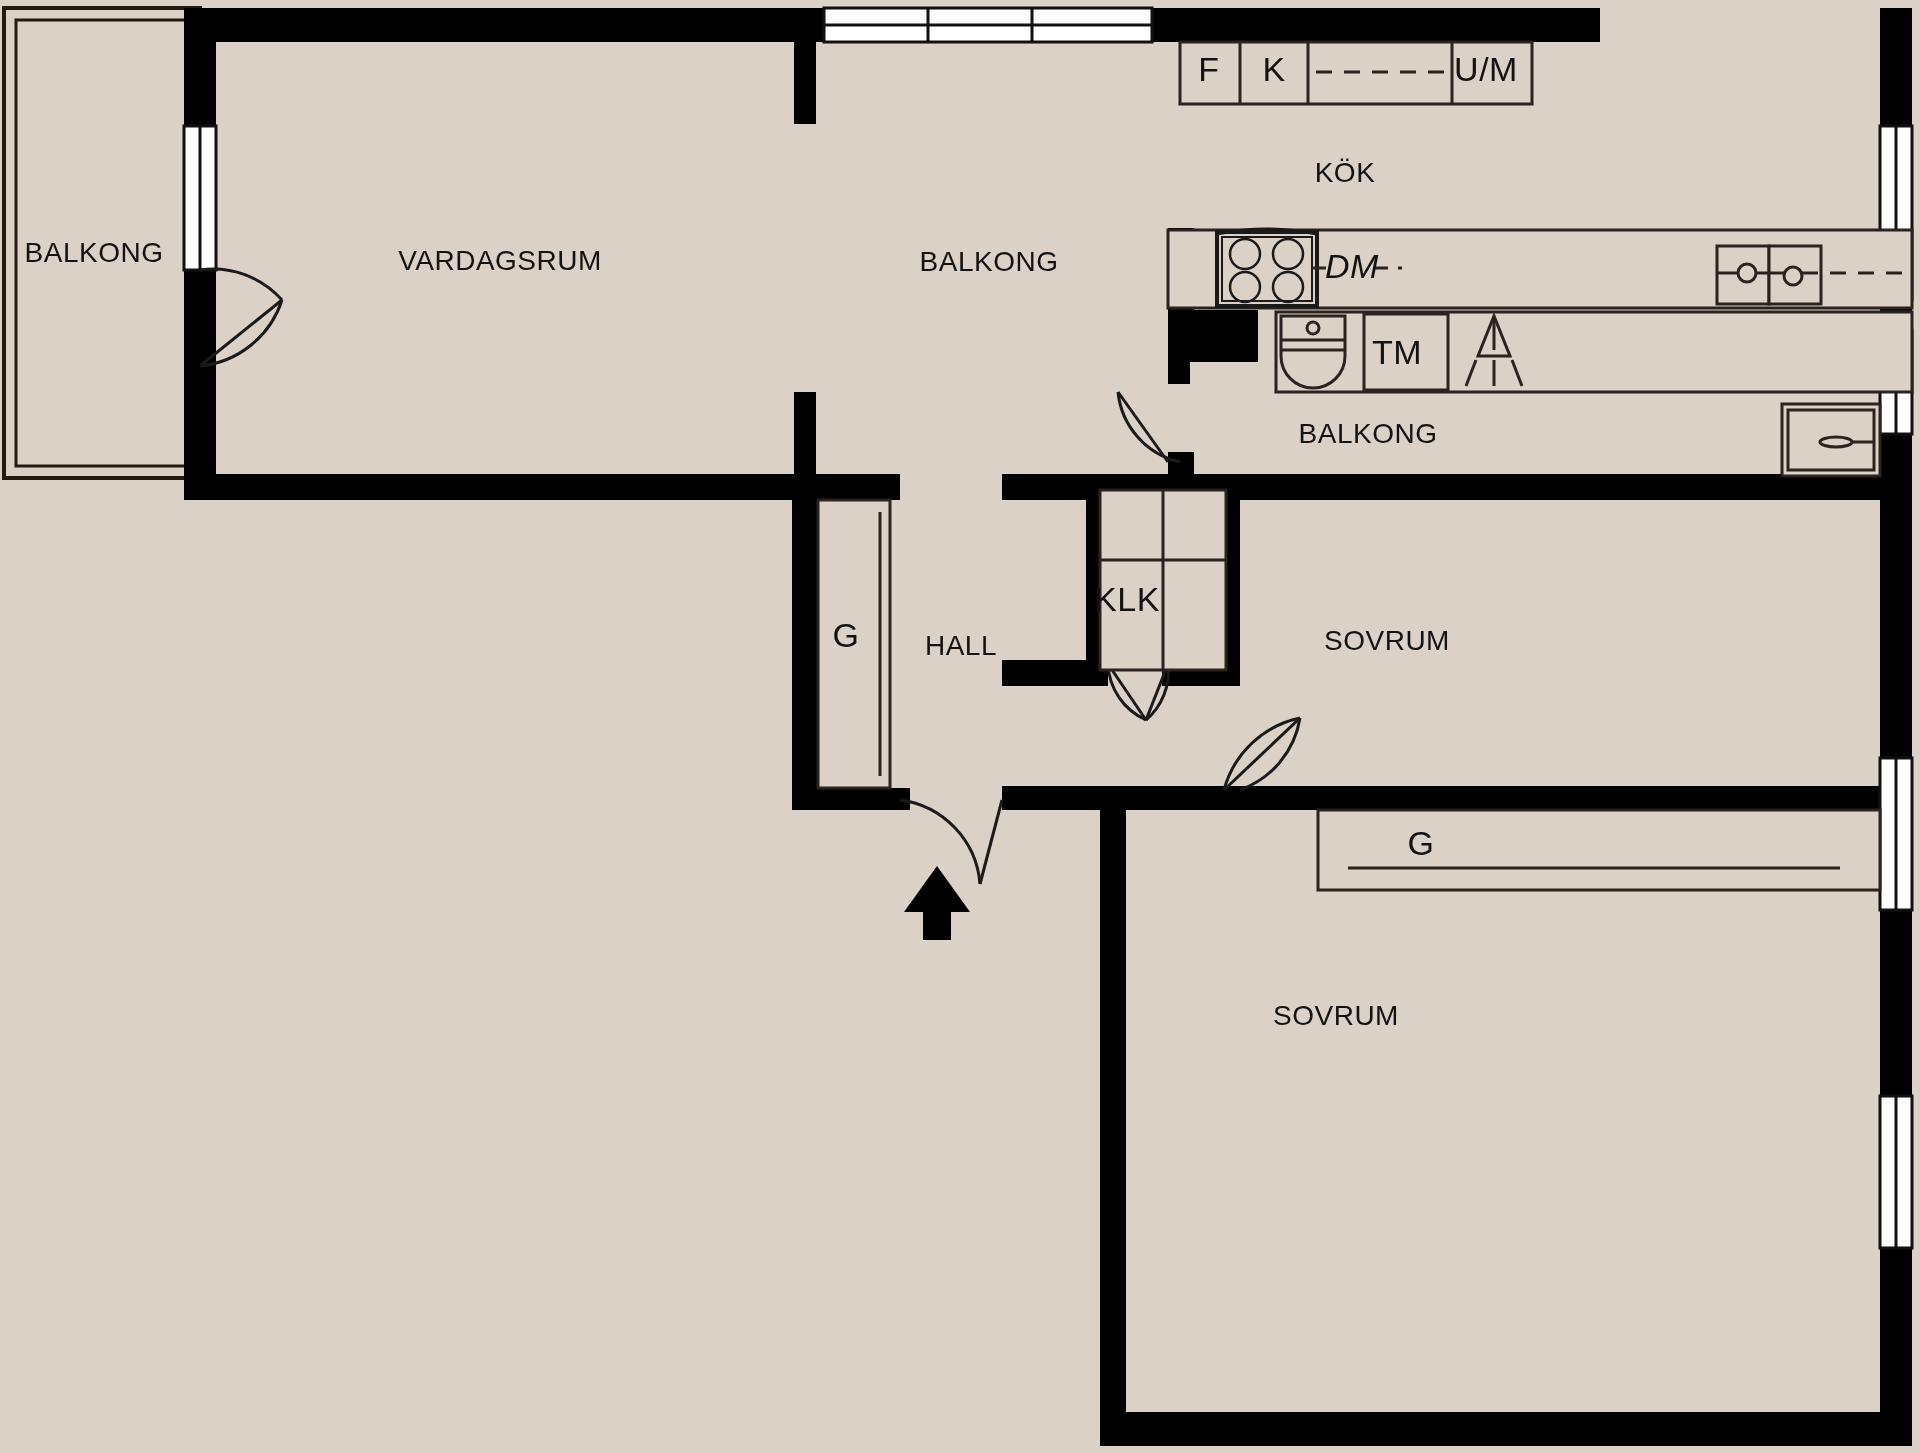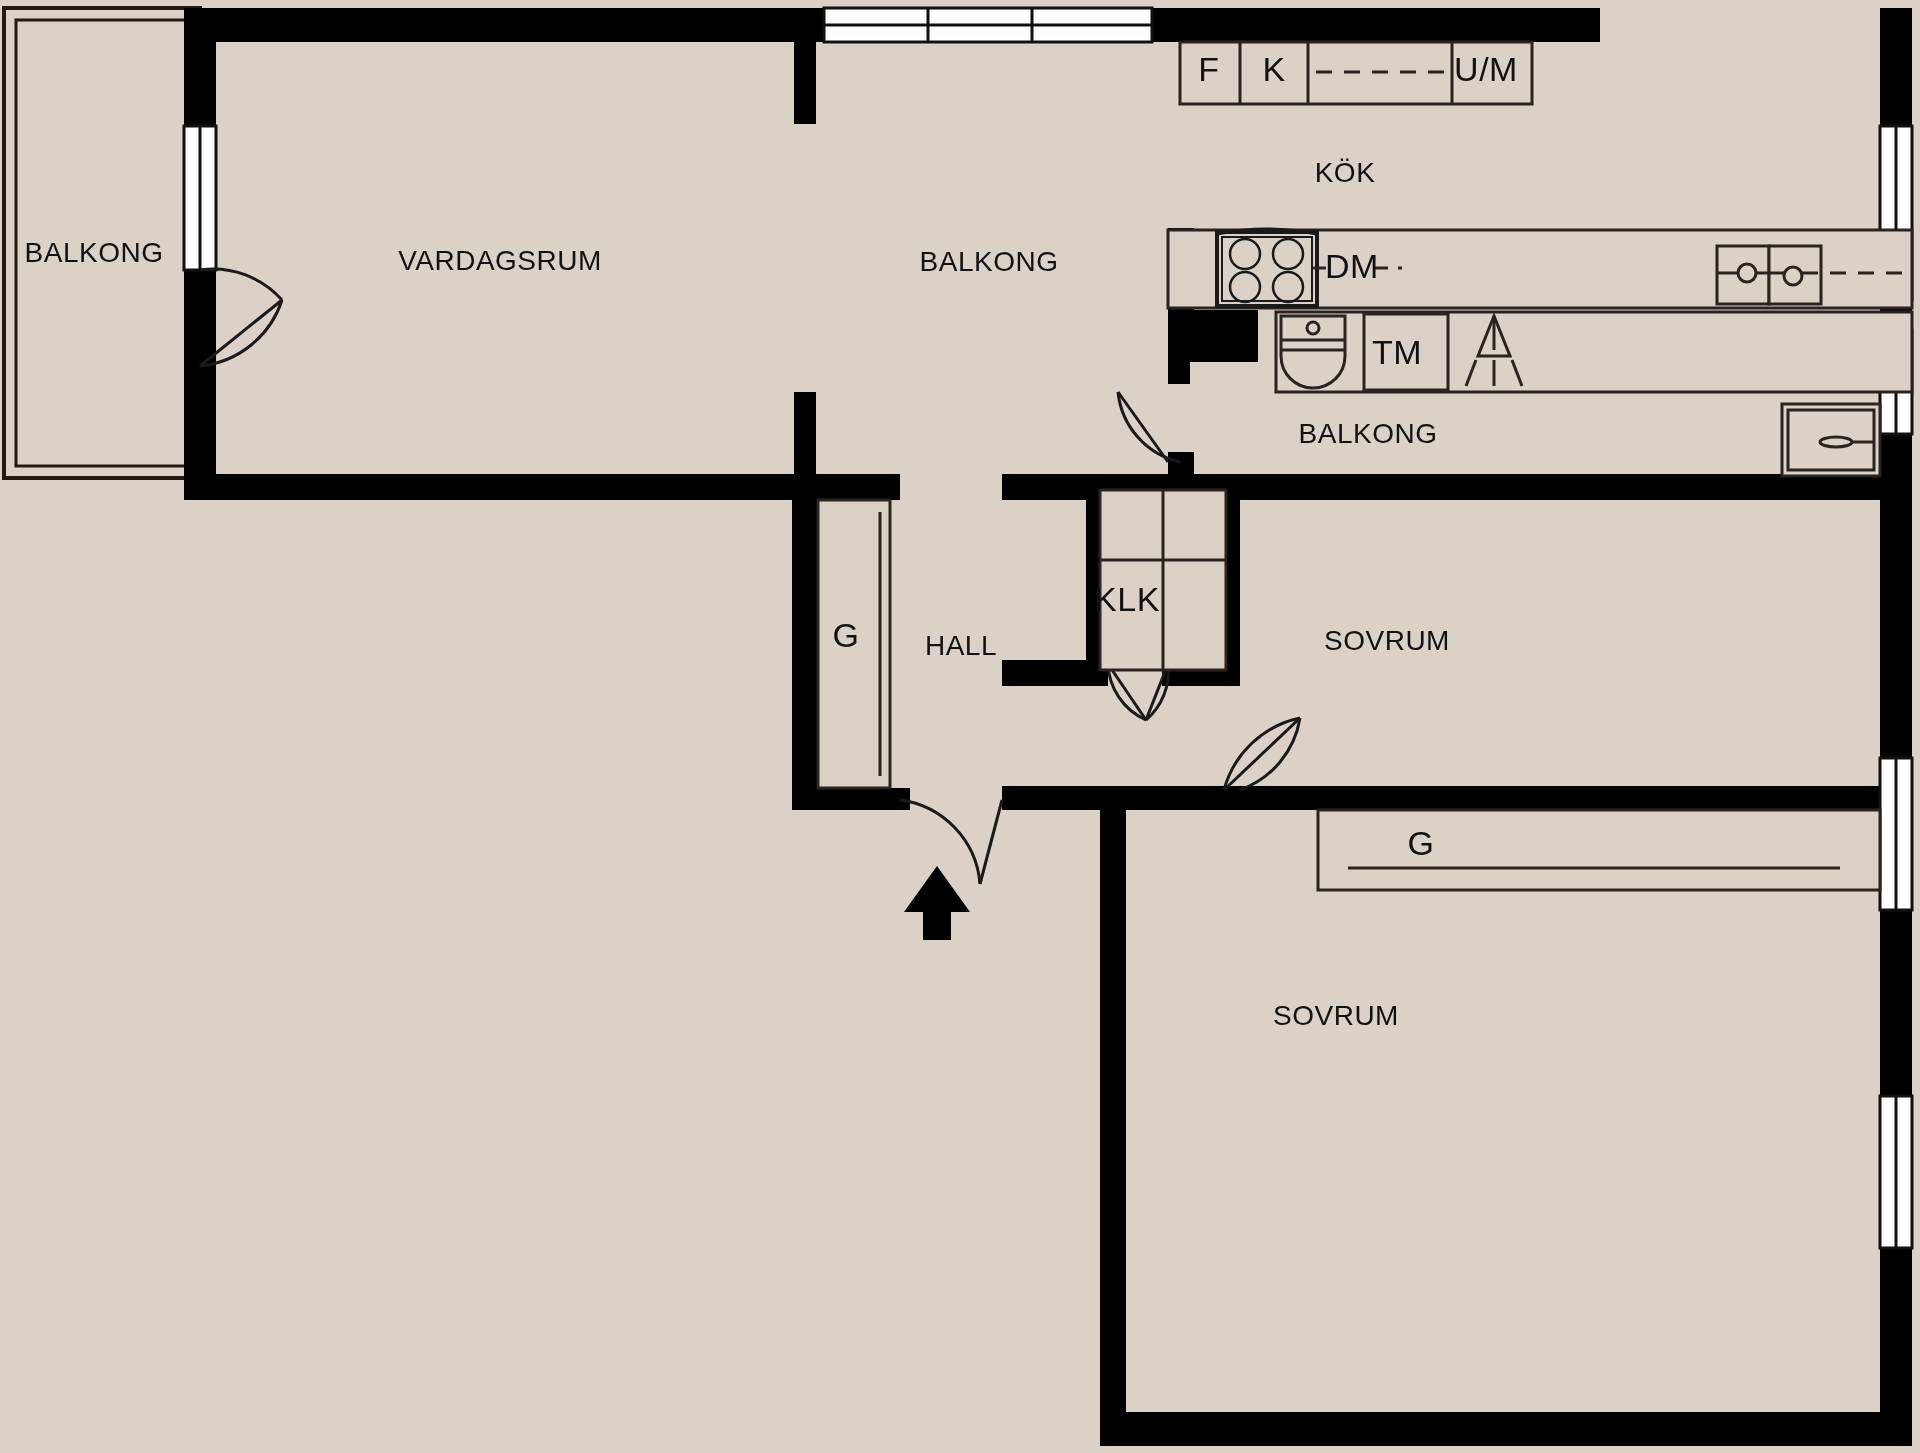--- a/index.html
+++ b/index.html
@@ -321,18 +321,18 @@
   <div class="room-label lbl-lg" style="left:1345px;top:173px;">KÖK</div>
   <div class="room-label lbl-lg" style="left:1368px;top:434px;">BALKONG</div>
   <div class="room-label lbl-lg" style="left:961px; top:646px;">HALL</div>
   <div class="room-label lbl-md" style="left:1127px;top:599px;">KLK</div>
   <div class="room-label lbl-lg" style="left:1387px;top:641px;">SOVRUM</div>
   <div class="room-label lbl-lg" style="left:1336px;top:1016px;">SOVRUM</div>
 
   <div class="room-label lbl-md" style="left:1209px;top:69px;">F</div>
   <div class="room-label lbl-md" style="left:1274px;top:69px;">K</div>
   <div class="room-label lbl-md" style="left:1486px;top:69px;">U/M</div>
-  <div class="room-label lbl-md" style="left:1352px;top:266px;">DM</div>
+  <div class="room-label lbl-md" style="left:1352px;top:266px;font-style:italic;">DM</div>
   <div class="room-label lbl-md" style="left:1397px;top:352px;">TM</div>
   <div class="room-label lbl-md" style="left:846px; top:635px;">G</div>
   <div class="room-label lbl-md" style="left:1421px;top:843px;">G</div>
 
 </div>
 
 </body></html>

